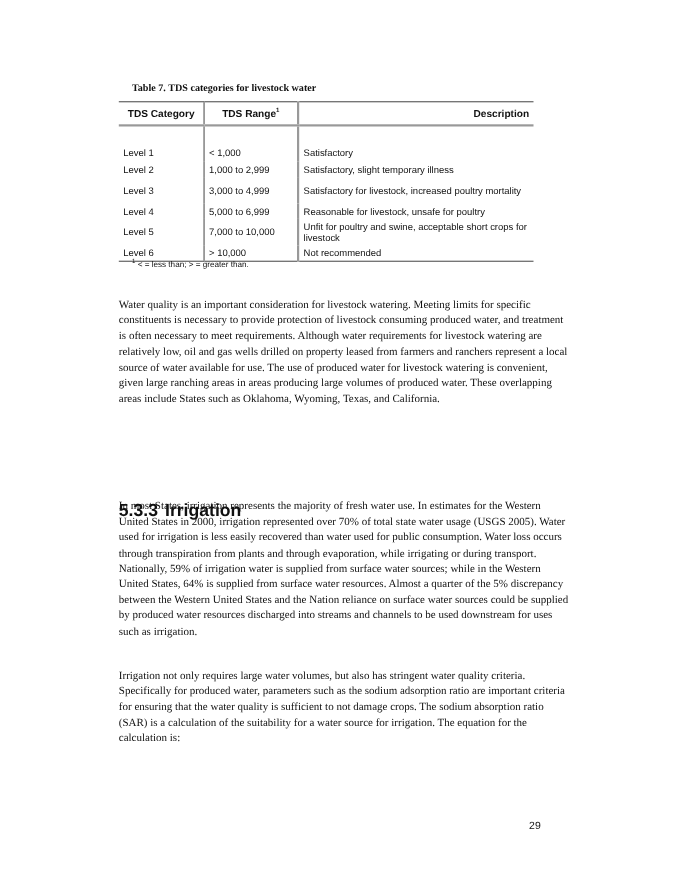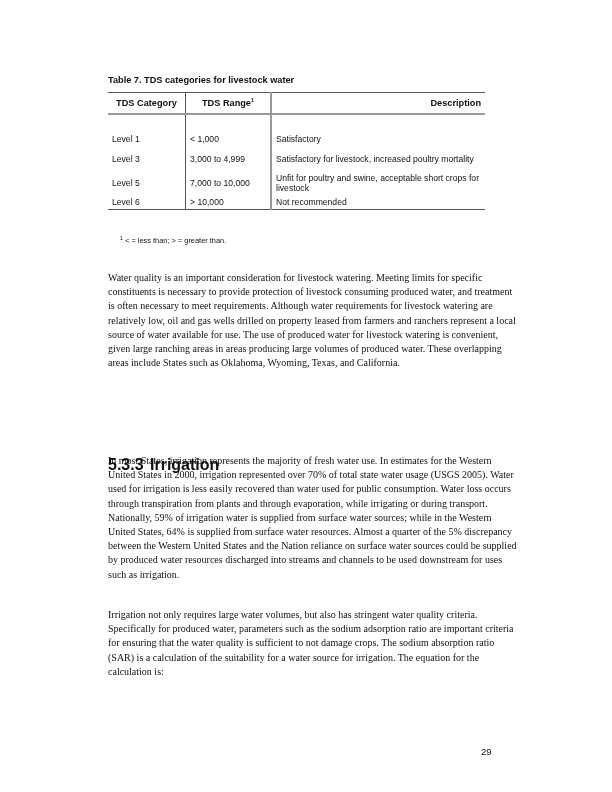--- a/index.html
+++ b/index.html
@@ -1,17 +1,17 @@
 <!DOCTYPE html>
 <html><head>
 <meta charset="utf-8">
 <style>
   html, body { margin: 0; padding: 0; }
   body { width: 612px; height: 792px; background: #ffffff; position: relative; overflow: hidden; color: #111; }
-  .caption { position: absolute; left: 108px; top: 75px; font-family: Liberation Sans, sans-serif; font-weight: bold; font-size: 9.2px; }
+  .caption { position: absolute; left: 120px; top: 75px; font-family: Liberation Serif, serif; font-weight: bold; font-size: 9.2px; }
   table.tds { position: absolute; left: 108px; top: 92px; width: 377px; border-collapse: collapse; font-family: "Liberation Sans", sans-serif; font-size: 8.6px; }
   table.tds th { font-weight: bold; font-size: 9.2px; height: 20px; padding: 0 4px; border-top: 1px solid #555; border-bottom: 2px solid #999; }
   table.tds td { padding: 0 4px; vertical-align: middle; line-height: 10.5px; }
   table.tds td.c1, table.tds th.c1 { width: 69px; text-align: left; }
   table.tds th.c1 { text-align: center; }
   table.tds td.c2, table.tds th.c2 { width: 76px; border-left: 1px solid #555; }
   table.tds th.c2 { text-align: center; }
   table.tds td.c3, table.tds th.c3 { border-left: 2px solid #999; }
   table.tds th.c3 { text-align: right; }
   table.tds tr.r1 td { height: 16px; padding-top: 16px; }
@@ -37,24 +37,34 @@
       <th class="c2"><span>TDS Range</span><sup>1</sup></th>
       <th class="c3">Description</th>
     </tr>
   </thead>
   <tbody>
     <tr class="r1">
       <td class="c1">Level 1</td>
       <td class="c2">&lt; 1,000</td>
       <td class="c3">Satisfactory</td>
     </tr>
+    <tr class="short">
+      <td class="c1">Level 2</td>
+      <td class="c2">1,000 to 2,999</td>
+      <td class="c3">Satisfactory, slight temporary illness</td>
+    </tr>
     <tr class="tall">
       <td class="c1">Level 3</td>
       <td class="c2">3,000 to 4,999</td>
       <td class="c3">Satisfactory for livestock, increased poultry mortality</td>
+    </tr>
+    <tr class="short">
+      <td class="c1">Level 4</td>
+      <td class="c2">5,000 to 6,999</td>
+      <td class="c3">Reasonable for livestock, unsafe for poultry</td>
     </tr>
     <tr class="tall">
       <td class="c1">Level 5</td>
       <td class="c2">7,000 to 10,000</td>
       <td class="c3">Unfit for poultry and swine, acceptable short crops for livestock</td>
     </tr>
     <tr class="last">
       <td class="c1">Level 6</td>
       <td class="c2">&gt; 10,000</td>
       <td class="c3">Not recommended</td>

